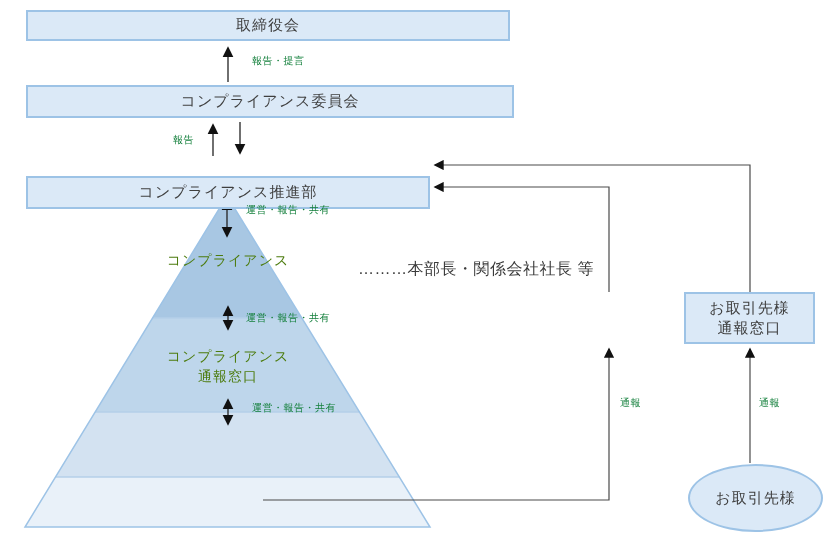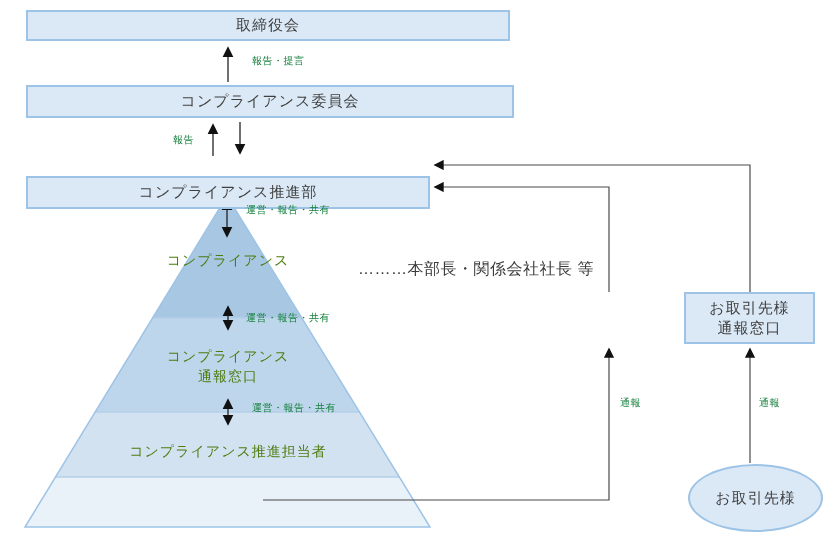--- a/index.html
+++ b/index.html
@@ -120,17 +120,16 @@
   <div class="lbl" style="left:620px;top:396px;">通報</div>
   <div class="lbl" style="left:759px;top:396px;">通報</div>
 
   <div class="ptxt" style="left:147px;top:250px;width:162px;">
     <div>コンプライアンス</div>
   </div>
   <div class="ptxt" style="left:147px;top:346px;width:162px;">
     <div>コンプライアンス</div>
     <div>通報窓口</div>
   </div>
-  <div class="ptxt" style="left:107px;top:441px;width:242px;">コンプライアンス推進担当者</div>
 
   <div class="note" style="left:310px;top:259px;">………本部長・関係会社社長 等</div>
 
 </div>
 
 </body></html>

